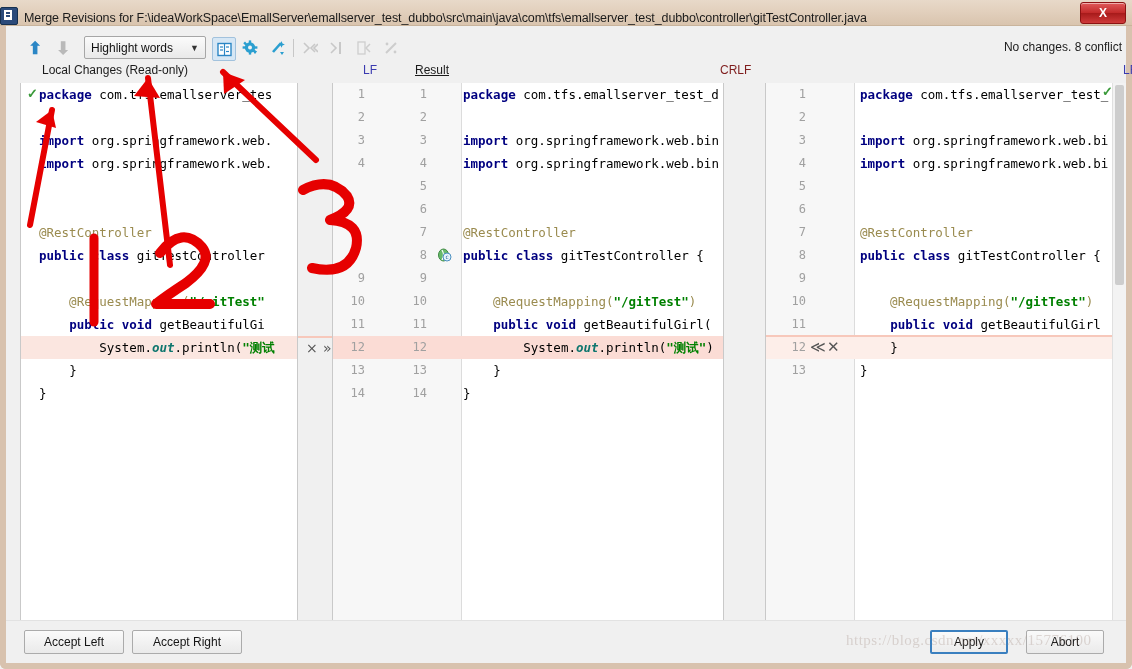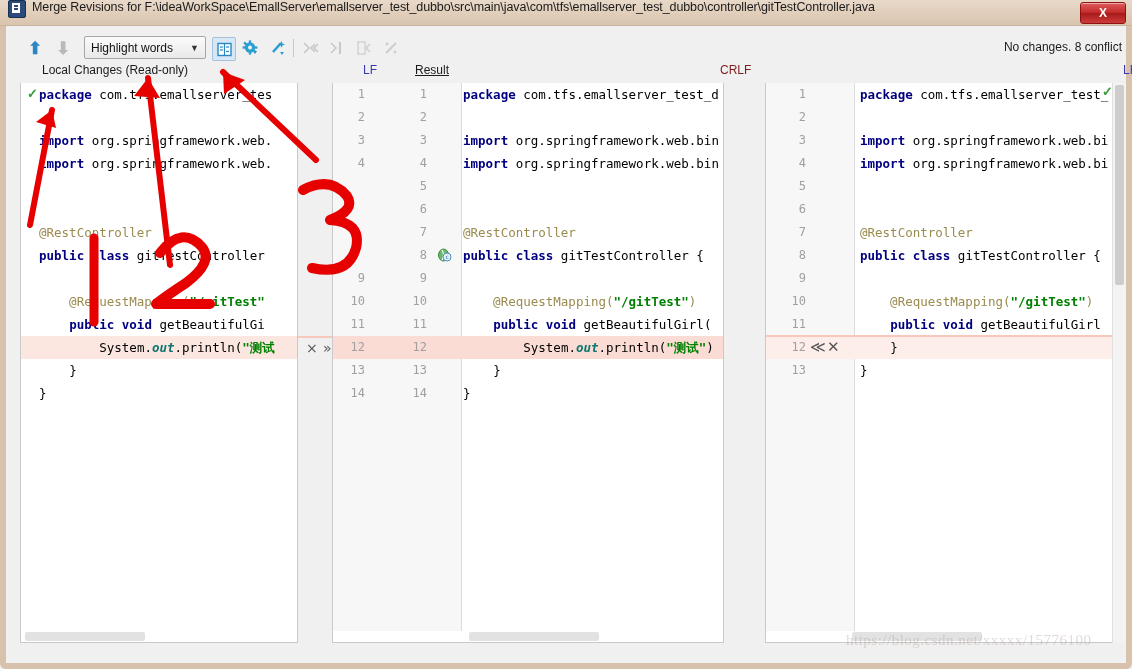--- a/index.html
+++ b/index.html
@@ -33,22 +33,21 @@
     border-radius: 0 0 6px 6px;
   }
   .titlebar {
     position: absolute;
     left: 0; top: 0;
     width: 1132px; height: 26px;
     box-sizing: border-box;
     background: linear-gradient(to bottom, #e8d9c9 0%, #e2d0bd 45%, #d9c4ae 100%);
     border-bottom: 1px solid #c9b49c;
     display: flex;
-    align-items: flex-start;
-    padding-left: 8px;
+    align-items: flex-end;
   }
   .title-icon {
     width: 16px; height: 16px;
     margin-right: 6px;
     background: #2b4a7a;
     border: 1px solid #16304f;
     border-radius: 2px;
     position: relative;
     flex: 0 0 auto;
   }
@@ -560,20 +559,26 @@
         <div class="hscroll" style="left:0; width:354px;">
           <div class="hthumb" style="left:86px; width:130px;"></div>
         </div>
       </div>
 
       <div class="vscroll" style="left:1106px;">
         <div class="vthumb" style="top:2px; height:200px;"></div>
       </div>
     </div>
 
+    <div class="bottombar">
+      <div class="btn btn-accept-left">Accept Left</div>
+      <div class="btn btn-accept-right">Accept Right</div>
+      <div class="btn btn-apply">Apply</div>
+      <div class="btn btn-abort">Abort</div>
+    </div>
 
     <div class="watermark">https://blog.csdn.net/xxxxx/15776100</div>
   </div>
 
   <svg class="annot">
     <g stroke="#e60000" fill="#e60000">
 
       <path d="M30 225 L52 110" stroke-width="6" fill="none" stroke-linecap="round"></path>
       <path d="M52 110 L36 122 L56 128 Z" stroke="none"></path>
 

